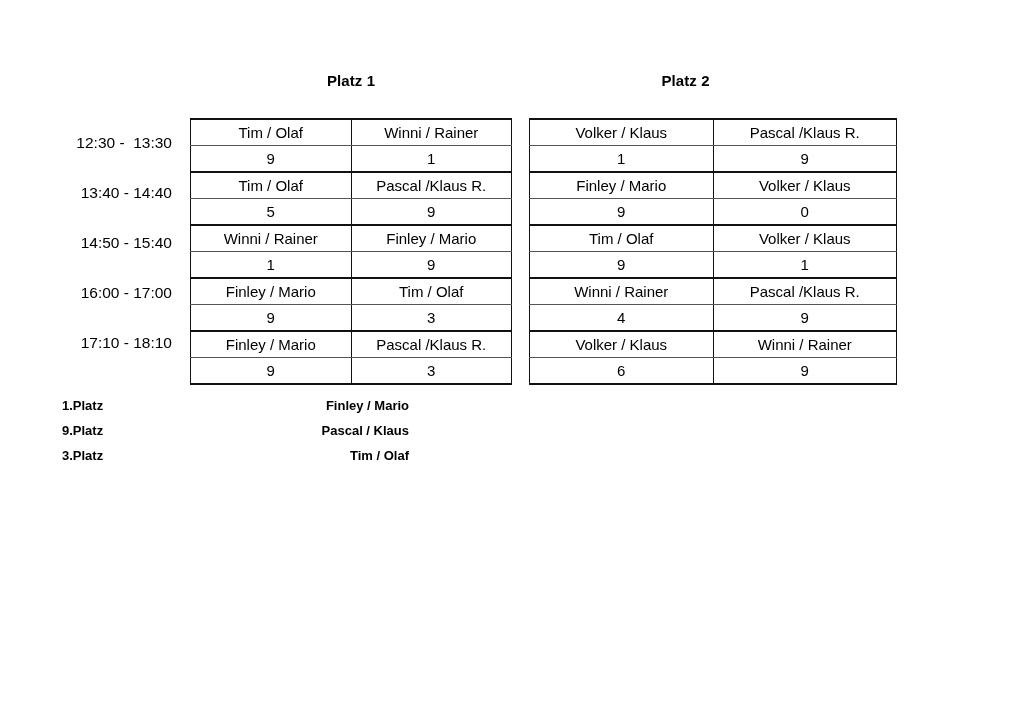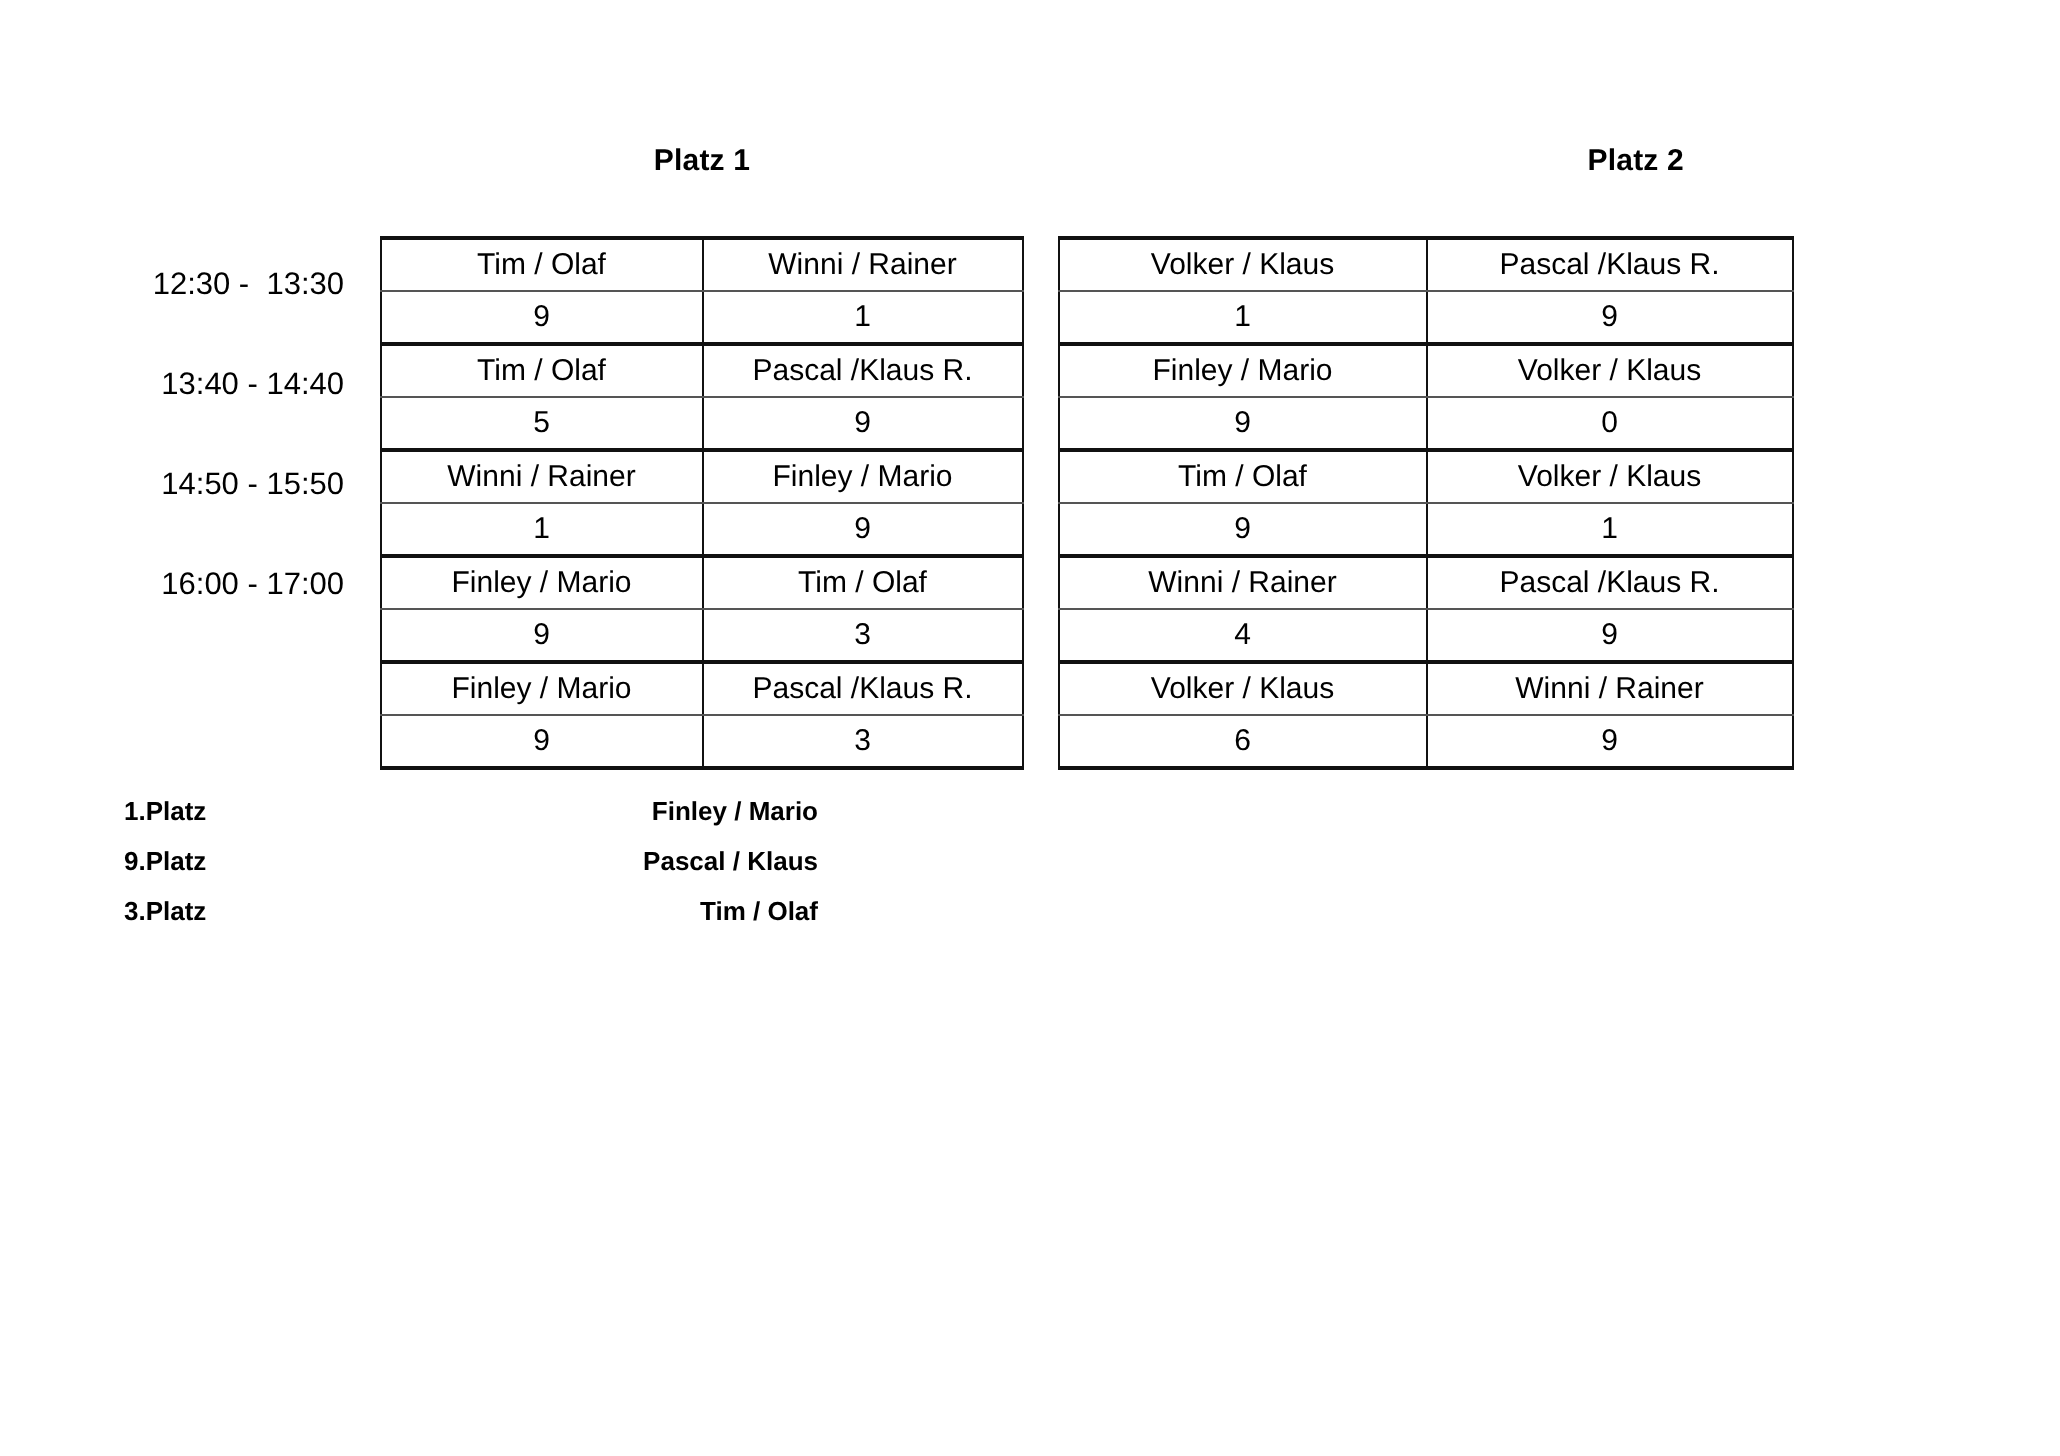--- a/index.html
+++ b/index.html
@@ -25,21 +25,21 @@
 
   
   .court-title {
     position: absolute;
     font-size: 15px;
     font-weight: bold;
     letter-spacing: 0.1px;
     white-space: nowrap;
   }
   .court-title.c1 { left: 190px; top: 72px; width: 322px; text-align: center; }
-  .court-title.c2 { left: 529px; top: 72px; width: 313px; text-align: right; }
+  .court-title.c2 { left: 529px; top: 72px; width: 313px; text-align: center; }
 
   
   .time-col {
     position: absolute;
     left: 0px;
     top: 130px;
     width: 178px;
   }
   .time-slot {
     height: 50px;
@@ -118,22 +118,23 @@
 <body>
 
 <div class="page">
 
   <div class="court-title c1">Platz 1</div>
   <div class="court-title c2">Platz 2</div>
 
   <div class="time-col">
     <div class="time-slot"><span>12:30 -  13:30</span></div>
     <div class="time-slot"><span>13:40 - 14:40</span></div>
-    <div class="time-slot"><span>14:50 - 15:50</span></div>
+    <div class="time-slot"><span>14:50 - 15:40</span></div>
     <div class="time-slot"><span>16:00 - 17:00</span></div>
+    <div class="time-slot"><span>17:10 - 18:10</span></div>
   </div>
 
   <table class="court c1">
     <tbody>
       <tr class="names first">
         <td class="col-a">Tim / Olaf</td>
         <td class="col-b">Winni / Rainer</td>
       </tr>
       <tr class="scores">
         <td class="col-a">9</td>

